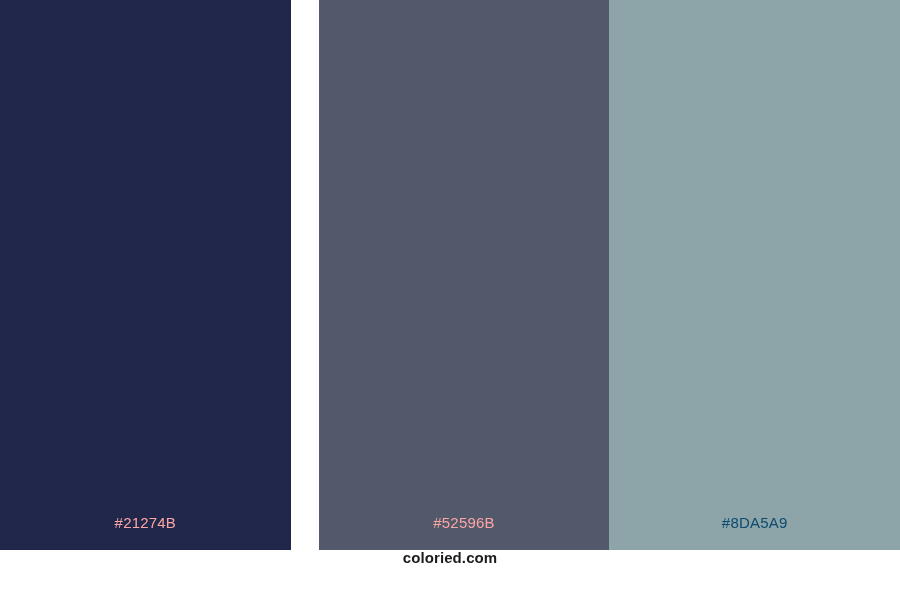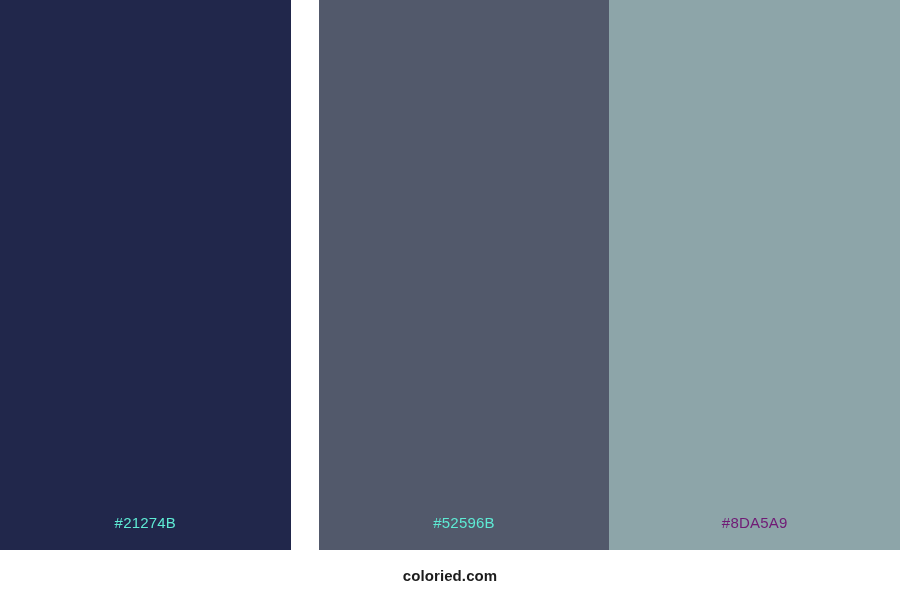--- a/index.html
+++ b/index.html
@@ -47,29 +47,28 @@
     text-align: center;
     font-family: "Liberation Sans", sans-serif;
     font-size: 15px;
     font-weight: 400;
     letter-spacing: 0.2px;
     line-height: 1;
     padding-bottom: 20px;
     user-select: text;
   }
 
-  .swatch.light-text .swatch-label { color: #5eead4; }
-  .swatch.dark-text  .swatch-label { color: #701a75; }
+  .swatch.light-text .swatch-label { color: #fca5a5; }
+  .swatch.dark-text  .swatch-label { color: #0c4a6e; }
 
   #footer-bar {
     flex: 1 1 auto;
     height: 50px;
     background: #ffffff;
     display: flex;
-    align-items: center;
     justify-content: center;
   }
 
   #site-credit {
     font-family: "Liberation Sans", sans-serif;
     font-size: 15px;
     font-weight: 700;
     color: #1c1c1c;
     letter-spacing: 0.1px;
     line-height: 1;

